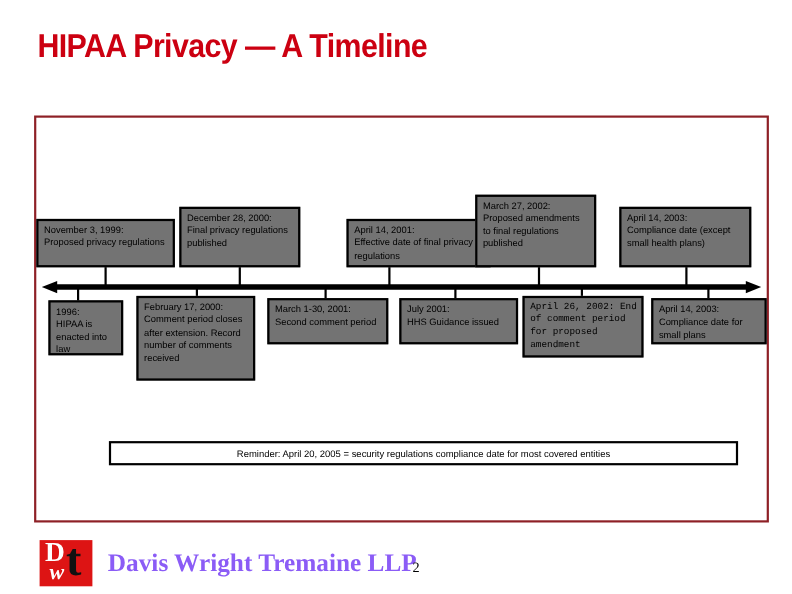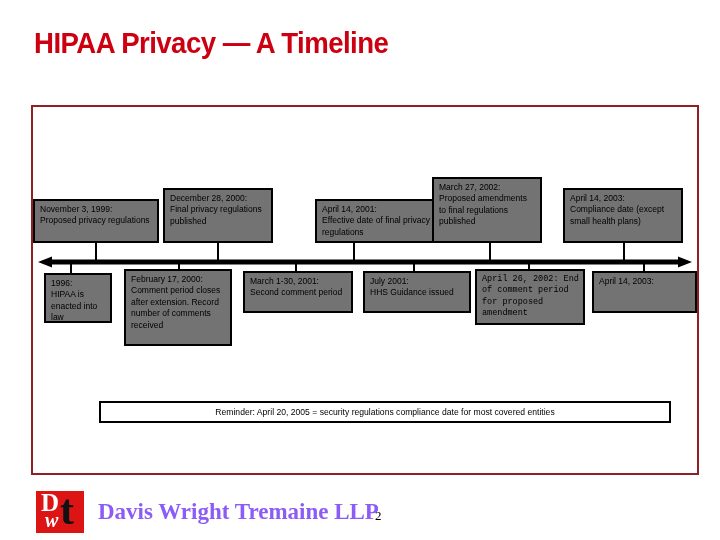--- a/index.html
+++ b/index.html
@@ -226,20 +226,21 @@
   <div>HHS Guidance issued</div>
 </div>
 
 <div class="event-box" style="left:475px; top:269px; width:110px; height:56px;font-family:Liberation Mono, monospace;">
   <div>April 26, 2002:  End</div>
   <div>of comment period for proposed amendment</div>
 </div>
 
 <div class="event-box" style="left:592px; top:271px; width:105px; height:42px;">
   <div>April 14, 2003:</div>
+  <div>Compliance date for small plans</div>
 </div>
 
 <div id="reminder-box">
   <span>Reminder:  April 20, 2005 = security regulations compliance date for most covered entities</span>
 </div>
 
 <div id="footer">
   <div id="firm-logo">
     <span class="glyph-d">D</span>
     <span class="glyph-t">t</span>

